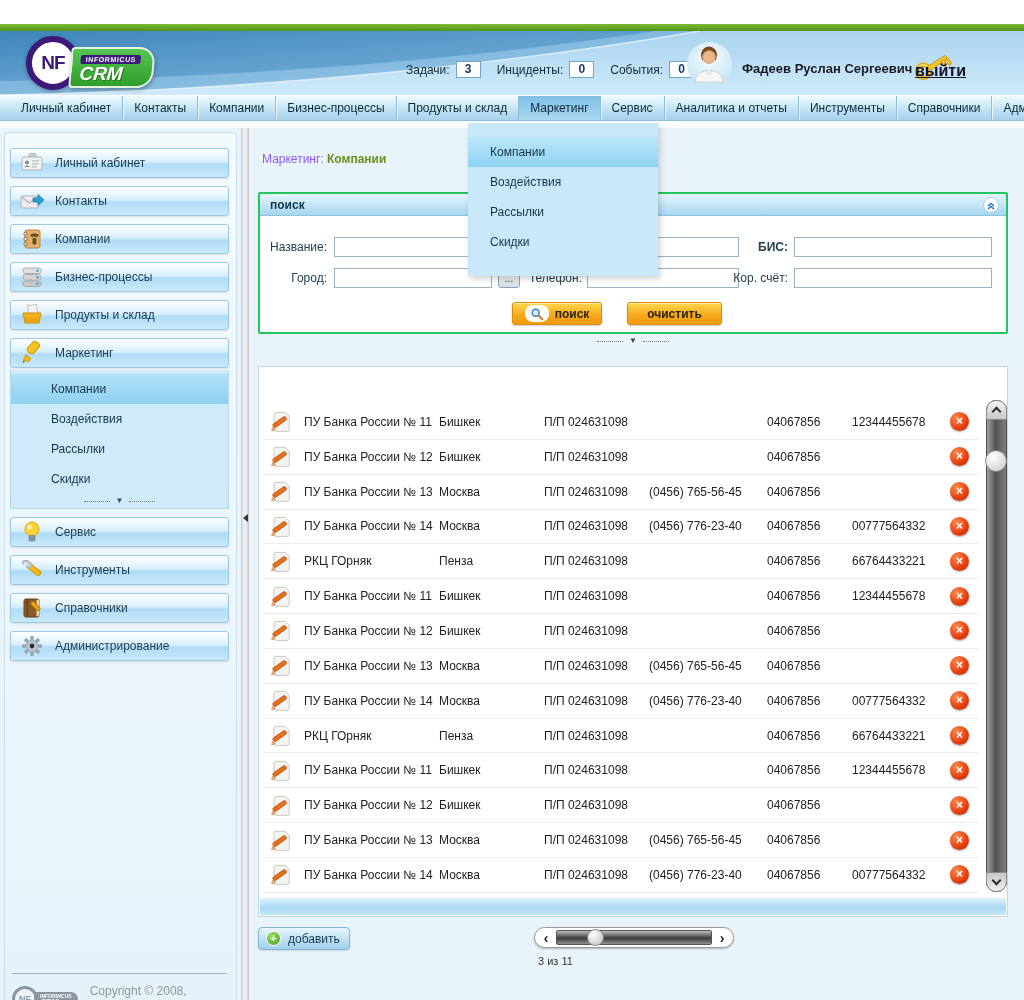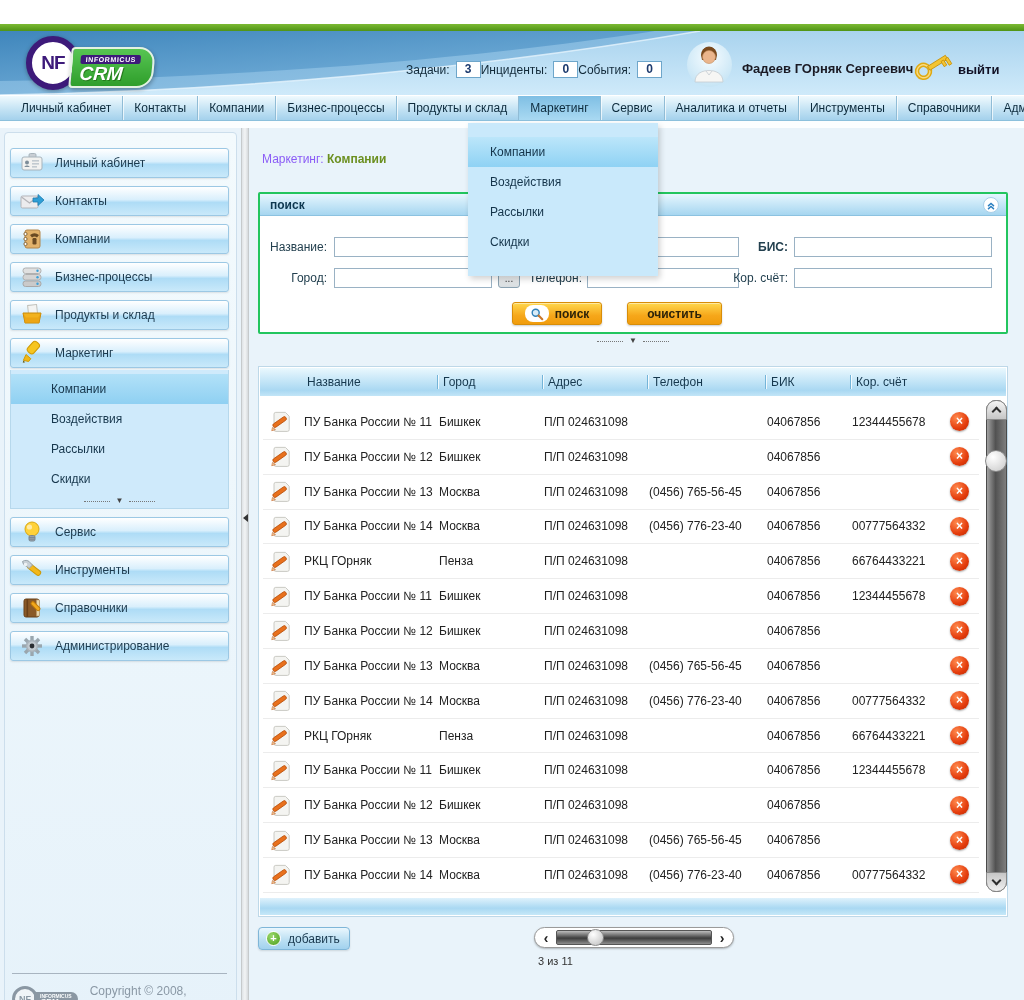--- a/index.html
+++ b/index.html
@@ -16,31 +16,31 @@
   .brand-circle { width:54px; height:54px; border-radius:50%; background:#fff; border:6px solid #3d1a7a;
     display:flex; align-items:center; justify-content:center; font-weight:bold; font-size:19px;
     color:#3d1a7a; letter-spacing:-1px; box-shadow:0 1px 4px rgba(0,0,0,.35); }
   .brand-badge { margin-left:-10px; margin-top:8px; background:linear-gradient(180deg,#57c553,#2f9e2b);
     border:2px solid #e4f2e2; border-radius:4px 16px 16px 4px; padding:2px 12px 3px 8px;
     transform:skewX(-5deg); box-shadow:1px 2px 4px rgba(0,0,0,.3); }
   .b-co { font-size:7px; font-weight:bold; letter-spacing:.6px; color:#fff; background:#3d1a7a;
     padding:1px 5px; border-radius:2px; display:inline-block; }
   .b-crm { font-style:italic; font-weight:bold; font-size:19px; color:#fff; line-height:18px;
     text-shadow:1px 1px 0 #257a1c; }
-  .counters { position:absolute; left:406px; top:30px; display:flex; align-items:flex-end;
+  .counters { position:absolute; left:406px; top:30px; display:flex; gap:16px; align-items:flex-end;
     color:#122a3a; z-index:5; }
   .cnt { display:flex; align-items:center; }
   .cnt-b { display:inline-block; min-width:25px; height:17px; line-height:15px; background:#fff;
     border:1px solid #6ea6ca; text-align:center; margin-left:6px; color:#1c3a6e; font-weight:bold; }
   .avatar { position:absolute; left:687px; top:11px; width:45px; height:45px; border-radius:50%;
     background:radial-gradient(circle at 50% 35%,#f6fcff,#b9def2); z-index:5; }
   .user-name { position:absolute; left:742px; top:30px; font-weight:bold; font-size:13px; color:#1a1a24; z-index:5; }
   .key { position:absolute; left:910px; top:14px; z-index:5; }
-  .logout { position:absolute; left:958px; top:31px; font-weight:bold; font-size:13px; color:#121226;
-    cursor:pointer; z-index:5; }
+  .logout { position:absolute; left:915px; top:31px; font-weight:bold; font-size:16px; color:#121226;
+    text-decoration:underline; cursor:pointer; z-index:5; }
 
   
   .navbar { position:absolute; left:0; top:71px; right:0; height:26px;
     background:linear-gradient(180deg,#f0fafe,#c4e3f4 55%,#a4d1ec);
     border-top:1px solid #fff; border-bottom:1px solid #8cc0dc; z-index:10; }
   .navbar ul { display:flex; list-style:none; height:100%; padding-left:10px; }
   .tab { padding:0 11px; line-height:24px; color:#0c2a3c; cursor:pointer; border-right:1px solid #90bcd6;
     box-shadow:1px 0 0 rgba(255,255,255,.7); white-space:nowrap; }
   .tab.active { background:linear-gradient(180deg,#7fbfe4,#a9d9f2); }
   .whitegap { position:absolute; left:0; top:97px; right:0; height:7px; background:#fcfeff; }
@@ -221,21 +221,21 @@
       </div>
     <div class="avatar">
       <svg viewBox="0 0 44 44" width="44" height="44">
         <path d="M14 13a8 8 0 0 1 16 0l-1 5h-14z" fill="#7a4a1e"></path>
         <circle cx="22" cy="15" r="6.5" fill="#eab58c" stroke="#c08a5a" stroke-width=".6"></circle>
         <path d="M15 11.5a7 7 0 0 1 14 0l-2-3.5h-10z" fill="#7a4a1e"></path>
         <path d="M8 40c0-9 8-11.5 14-11.5S36 31 36 40z" fill="#f6f6f4" stroke="#c4ccd2" stroke-width=".8"></path>
         <path d="M19 29l3 4 3-4" fill="none" stroke="#c4ccd2" stroke-width=".8"></path>
       </svg>
     </div>
-    <div class="user-name">Фадеев ГОрняк Сергеевич</div>
+    <div class="user-name">Фадеев Руслан Сергеевич</div>
     <div class="key">
       <svg viewBox="0 0 46 42" width="46" height="42">
         <g transform="rotate(-32 22 21)">
           <circle cx="12" cy="21" r="6.5" fill="none" stroke="#dfa912" stroke-width="4.5"></circle>
           <circle cx="12" cy="21" r="6.5" fill="none" stroke="#f9dc82" stroke-width="1.4"></circle>
           <rect x="18" y="19" width="21" height="4.5" fill="#f4c533" stroke="#c89008" stroke-width=".8"></rect>
           <rect x="32" y="22" width="3" height="6" fill="#f4c533" stroke="#c89008" stroke-width=".8"></rect>
           <rect x="37" y="22" width="3" height="7.5" fill="#f4c533" stroke="#c89008" stroke-width=".8"></rect>
         </g>
       </svg>
@@ -463,28 +463,20 @@
         <button class="obtn btn-clear">очистить</button>
       </section>
 
       <div class="dots panel-dots">
           <i></i>
           <span>▼</span>
           <i></i>
         </div>
 
       <section class="tbl-panel">
-        <div class="tbl-head">
-          <span class="hc">Название</span>
-          <span class="hc b">Город</span>
-          <span class="hc b">Адрес</span>
-          <span class="hc b">Телефон</span>
-          <span class="hc b">БИК</span>
-          <span class="hc b">Кор. счёт</span>
-        </div>
         <div id="tbl-rows">
             <div class="trow">
     <span class="c-ico">
                 <svg viewBox="0 0 26 26">
                   <path d="M7 3.5h10l4 4v14a1.8 1.8 0 0 1-1.8 1.8H7A1.8 1.8 0 0 1 5.2 21.5V5.3A1.8 1.8 0 0 1 7 3.5z" fill="#f4f4f1" stroke="#c8c8c2"></path>
                   <rect x="3" y="11.5" width="16" height="4.2" rx="1.8" transform="rotate(-35 11 13.5)" fill="#e8701c" stroke="#b84e08" stroke-width=".8"></rect>
                   <path d="M3.6 19.2l3.2 2.3-4 1.1z" fill="#f4c89a" stroke="#b84e08" stroke-width=".5"></path>
                 </svg>
               </span>
     <span class="c">ПУ Банка России № 11</span>

